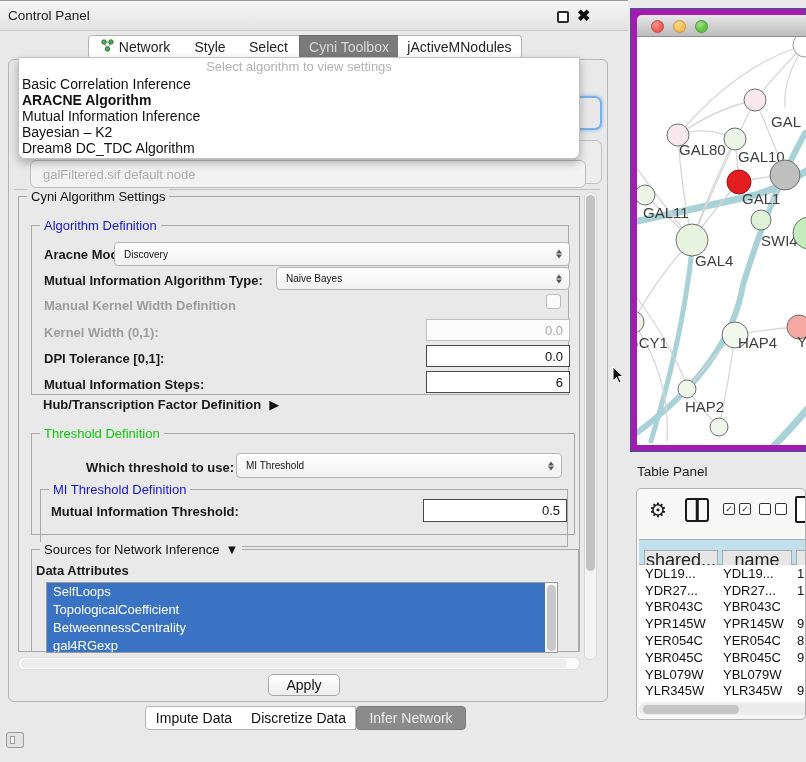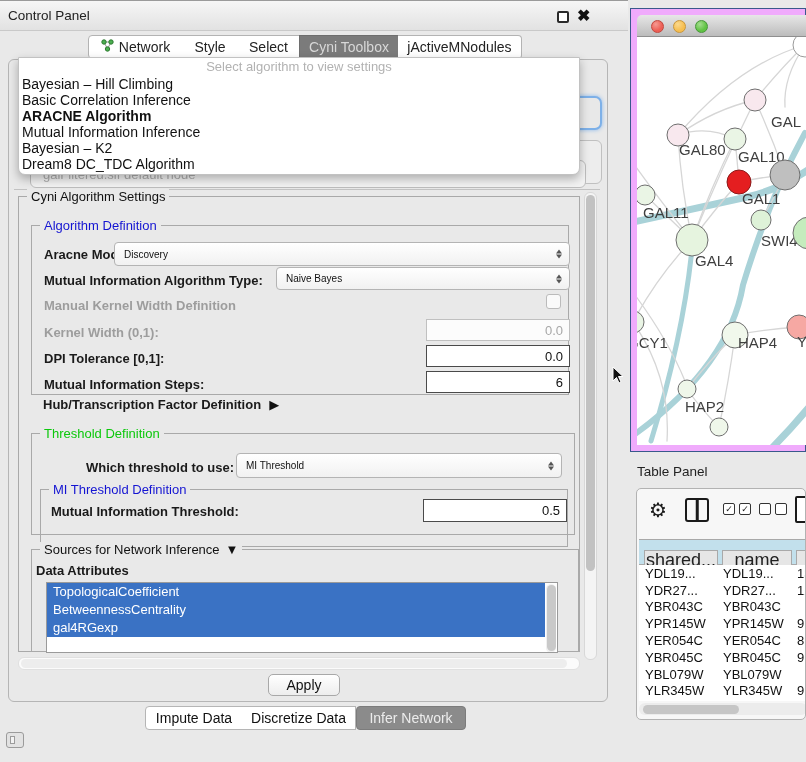--- a/index.html
+++ b/index.html
@@ -56,21 +56,21 @@
 
 #algo-popup{left:18px;top:57px;width:562px;background:#fff;border:1px solid #c2c2c2;border-radius:0 0 7px 7px;box-shadow:0 4px 10px rgba(0,0,0,.28);z-index:50;padding-bottom:2px;}
 #algo-prompt{height:18px;line-height:18px;text-align:center;color:#b2b2b2;font-size:13px;}
 .algo-item{height:16px;line-height:16px;font-size:14px;color:#111;padding-left:3px;white-space:nowrap;}
 .algo-item.selected{font-weight:bold;}
 
 #ghost-combo{left:30px;top:160px;width:556px;height:28px;border:1px solid #bdbdbd;border-radius:6px;background:#f2f2f2;color:#adadad;font-size:13px;display:flex;align-items:center;padding-left:12px;z-index:5;}
 #ghost-focus{left:572px;top:96px;width:30px;height:34px;border:2px solid #7db0e8;border-radius:7px;box-shadow:0 0 4px #8ab8ec;background:#e8e8e8;z-index:4;}
 #ghost-box{left:574px;top:140px;width:28px;height:44px;border:1px solid #c0c0c0;border-radius:6px;background:#ededed;z-index:4;}
 
-#net-win{left:630px;top:8px;width:176px;height:444px;background:#f0abfc;box-shadow:inset 0 0 0 1px #39598c;}
+#net-win{left:630px;top:8px;width:176px;height:444px;background:#a21caf;box-shadow:inset 0 0 0 1px #39598c;}
 #net-title{position:absolute;left:7px;top:7px;width:169px;height:22px;background:linear-gradient(#e7e7e7,#bcbcbc);border-bottom:1px solid #8f8f8f;border-radius:5px 0 0 0;}
 .light{position:absolute;top:4.5px;width:13px;height:13px;border-radius:50%;}
 #light-close{left:14px;background:radial-gradient(circle at 35% 30%,#f59a92,#ed5f55 60%);border:1px solid #c1463e;}
 #light-min{left:36px;background:radial-gradient(circle at 35% 30%,#fbd98e,#f6be50 60%);border:1px solid #c8963c;}
 #light-zoom{left:58px;background:radial-gradient(circle at 35% 30%,#a5dd8f,#61c344 60%);border:1px solid #47953a;}
 #net-canvas{position:absolute;left:7px;top:29px;width:169px;height:408px;background:#fff;overflow:hidden;}
 
 #tp-label{left:637px;top:464px;font-size:13.5px;color:#222;}
 #table-panel{left:636px;top:488px;width:170px;height:232px;background:#f7f7f7;border:1px solid #b2b2b2;border-radius:5px;overflow:hidden;}
 .tp{position:absolute;}
@@ -206,20 +206,21 @@
     </div>
   </div>
 
   <div class="fs" style="left:12px;top:352px;width:548px;height:103px;border-bottom:none;">
     <span class="fs-title" style="display:flex;gap:6px;align-items:center;">
       <span>Sources for Network Inference</span>
       <span>▼</span>
     </span>
     <span class="flabel" style="left:4px;top:13px;">Data Attributes</span>
     <div id="attr-list" style="left:14px;top:32px;width:512px;height:71px;">
+      <div class="attr-item">SelfLoops</div>
       <div class="attr-item">TopologicalCoefficient</div>
       <div class="attr-item">BetweennessCentrality</div>
       <div class="attr-item">gal4RGexp</div>
       <div id="attr-scroll">
           <div id="attr-thumb"></div>
         </div>
     </div>
   </div>
 </div>
 
@@ -239,21 +240,20 @@
   </div>
 <div class="abs btab" id="btab-discretize">
     <span>Discretize Data</span>
   </div>
 <div class="abs btab" id="btab-infer">
     <span>Infer Network</span>
   </div>
 
 <div class="abs" id="algo-popup">
   <div id="algo-prompt">Select algorithm to view settings</div>
-  <div class="algo-item">Bayesian – Hill Climbing</div>
   <div class="algo-item">Basic Correlation Inference</div>
   <div class="algo-item selected">ARACNE Algorithm</div>
   <div class="algo-item">Mutual Information Inference</div>
   <div class="algo-item">Bayesian – K2</div>
   <div class="algo-item">Dream8 DC_TDC Algorithm</div>
 </div>
 
 <div class="abs" id="net-win">
   <div id="net-title">
     <span class="light" id="light-close"></span>

